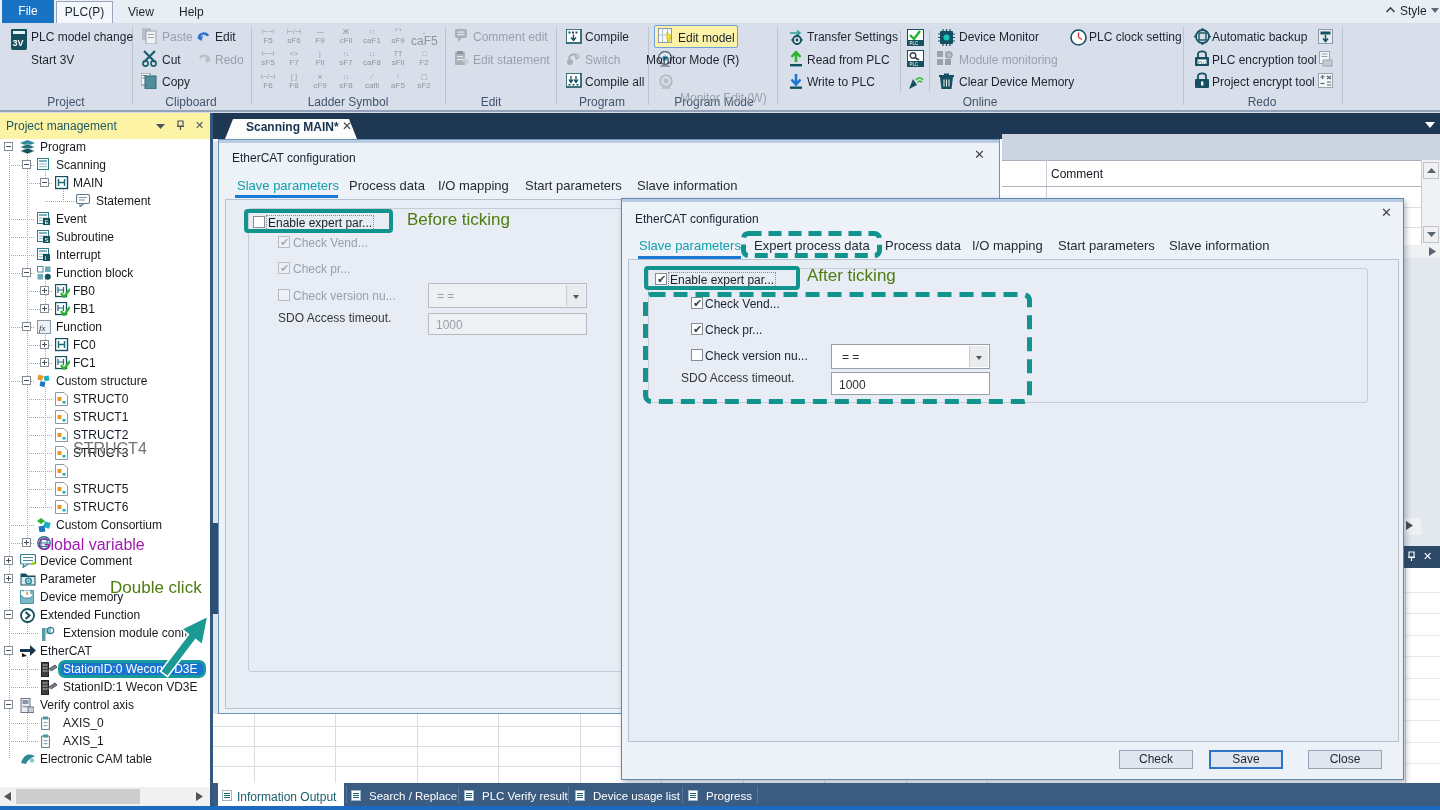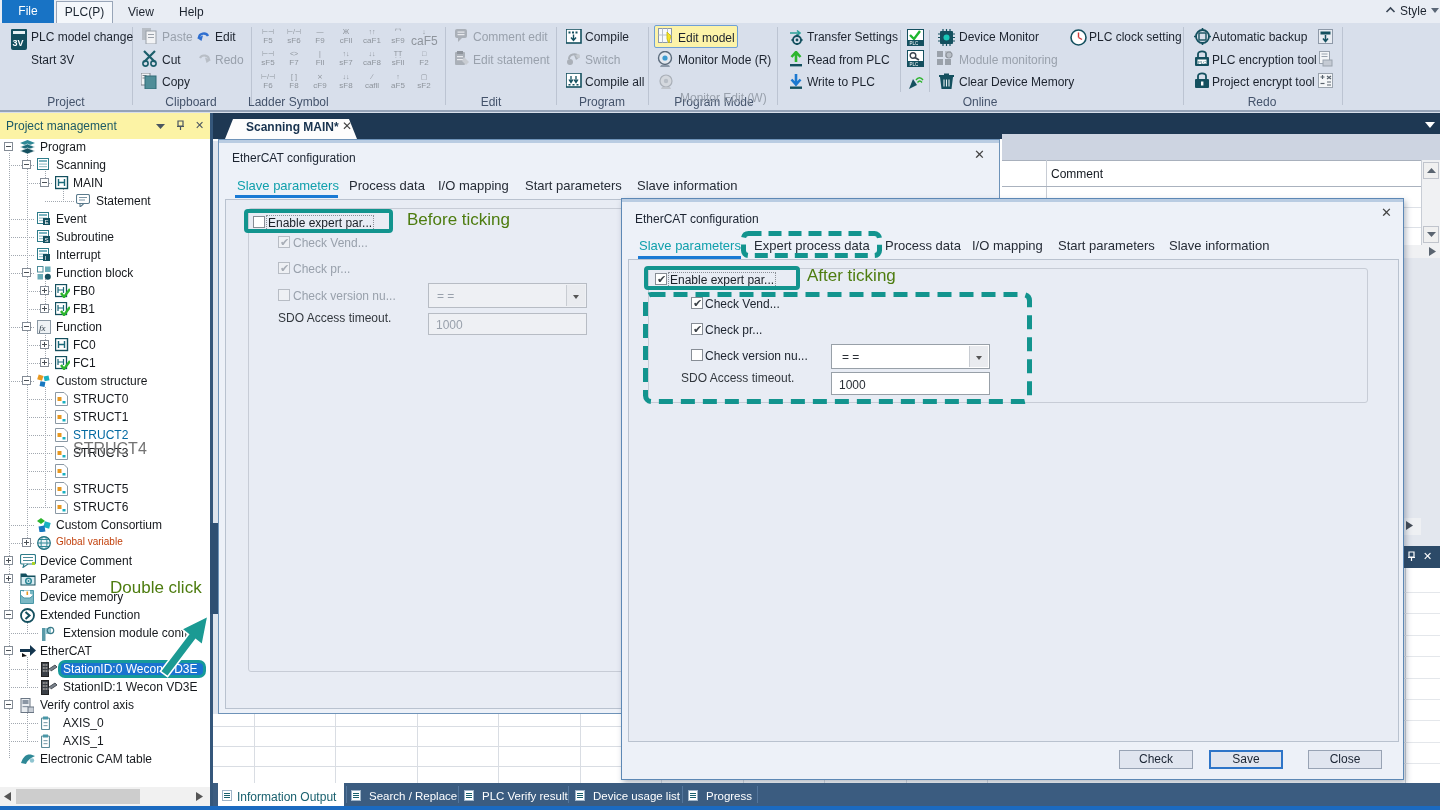--- a/index.html
+++ b/index.html
@@ -61,21 +61,21 @@
 <div class="sep" style="left:445px"></div>
 <div class="sep" style="left:556px"></div>
 <div class="sep" style="left:648px"></div>
 <div class="sep" style="left:777px"></div>
 <div class="sep" style="left:1183px"></div>
 <div class="sep" style="left:1342px"></div>
 <div class="a" style="left:900px;top:30px;width:1px;height:62px;background:#bcc4d2"></div>
 <div class="a" style="left:929px;top:30px;width:1px;height:62px;background:#bcc4d2"></div>
 <div class="a lbl" style="left:-34px;top:95px;width:200px;text-align:center">Project</div>
 <div class="a lbl" style="left:91px;top:95px;width:200px;text-align:center">Clipboard</div>
-<div class="a lbl" style="left:248px;top:95px;width:200px;text-align:left">Ladder Symbol</div>
+<div class="a lbl" style="left:248px;top:95px;width:200px;text-align:center">Ladder Symbol</div>
 <div class="a lbl" style="left:391px;top:95px;width:200px;text-align:center">Edit</div>
 <div class="a lbl" style="left:502px;top:95px;width:200px;text-align:center">Program</div>
 <div class="a lbl" style="left:614px;top:95px;width:200px;text-align:center">Program Mode</div>
 <div class="a lbl" style="left:880px;top:95px;width:200px;text-align:center">Online</div>
 <div class="a lbl" style="left:1162px;top:95px;width:200px;text-align:center">Redo</div>
 <div class="a" style="left:11px;top:29px;width:16px;height:15px">
     <svg width="16" height="15">
       <rect x="0" y="0" width="16" height="12" rx="1" fill="#14505f"></rect>
       <rect x="2" y="2" width="12" height="3" fill="#e8f2f4"></rect>
       <rect x="2" y="8" width="7" height="3.5" fill="#cfe2e6"></rect>
@@ -231,21 +231,21 @@
     </svg>
   </div>
 <div class="a t12" style="left:678px;top:31px">Edit model</div>
 <div class="a" style="left:657px;top:51px;width:17px;height:17px">
     <svg width="17" height="17">
       <circle cx="8" cy="7" r="6.5" fill="#e4e9f0" stroke="#5b6b7c" stroke-width="1.4"></circle>
       <circle cx="8" cy="7" r="2.6" fill="#3d9bd0"></circle>
       <path d="M4 14 L12 14 L13 16 L3 16 Z" fill="#8b98a8"></path>
     </svg>
   </div>
-<div class="a t12" style="left:678px;top:53px">Monitor Mode (R)</div>
+<div class="a t12" style="left:646px;top:53px">Monitor Mode (R)</div>
 <div class="a" style="left:658px;top:74px;width:17px;height:16px">
     <svg width="17" height="16">
       <circle cx="8" cy="7" r="6" fill="#d4d8de" stroke="#aab0b8" stroke-width="1.2"></circle>
       <circle cx="8" cy="7" r="2.2" fill="#b8bec6"></circle>
       <path d="M4 13 L12 13 L13 15 L3 15 Z" fill="#c0c5cc"></path>
     </svg>
   </div>
 <div class="a t12 dis" style="left:680px;top:91px">Monitor Edit (W)</div>
 <div class="a" style="left:789px;top:29px;width:15px;height:16px">
     <svg width="15" height="16">
@@ -678,21 +678,21 @@
   </div>
 <div class="a" style="left:73px;top:410px;font-size:12px;color:#16191d;white-space:nowrap;width:134px;overflow:hidden;">STRUCT1</div>
 <div class="hdot" style="left:27px;top:435px;width:26px"></div>
 <div class="ticon" style="left:55px;top:428px">
     <svg width="13" height="14">
       <path d="M0.5 0.5 L9 0.5 L12.5 4 L12.5 13.5 L0.5 13.5 Z" fill="#fff" stroke="#8a98a4"></path>
       <rect x="2.5" y="5" width="4" height="4" fill="#e89820"></rect>
       <path d="M7.5 9 L10.5 9 L10.5 11.5 L7.5 11.5 Z" fill="#18b0c0"></path>
     </svg>
   </div>
-<div class="a" style="left:73px;top:428px;font-size:12px;color:#0369a1;white-space:nowrap;width:134px;overflow:hidden;">STRUCT2</div>
+<div class="a" style="left:73px;top:428px;font-size:12px;color:#0f172a;white-space:nowrap;width:134px;overflow:hidden;">STRUCT2</div>
 <div class="hdot" style="left:27px;top:453px;width:26px"></div>
 <div class="ticon" style="left:55px;top:446px">
     <svg width="13" height="14">
       <path d="M0.5 0.5 L9 0.5 L12.5 4 L12.5 13.5 L0.5 13.5 Z" fill="#fff" stroke="#8a98a4"></path>
       <rect x="2.5" y="5" width="4" height="4" fill="#e89820"></rect>
       <path d="M7.5 9 L10.5 9 L10.5 11.5 L7.5 11.5 Z" fill="#18b0c0"></path>
     </svg>
   </div>
 <div class="a" style="left:73px;top:446px;font-size:12px;color:#16191d;white-space:nowrap;width:134px;overflow:hidden;">STRUCT3</div>
 <div class="hdot" style="left:27px;top:471px;width:26px"></div>
@@ -736,21 +736,21 @@
     <i class="h"></i>
     <i class="v"></i>
   </div>
 <div class="ticon" style="left:37px;top:536px">
     <svg width="14" height="14">
       <circle cx="7" cy="7" r="6.3" fill="#eaf4f8" stroke="#1b6a7a" stroke-width="1.2"></circle>
       <ellipse cx="7" cy="7" rx="3" ry="6.3" fill="none" stroke="#2e8896" stroke-width="1"></ellipse>
       <path d="M0.7 7 L13.3 7 M1.5 3.5 L12.5 3.5 M1.5 10.5 L12.5 10.5" stroke="#2e8896" stroke-width="1"></path>
     </svg>
   </div>
-<div class="a" style="left:56px;top:536px;font-size:10px;color:#c2410c;white-space:nowrap;width:151px;overflow:hidden;">Global variable</div>
+<div class="a" style="left:38px;top:536px;font-size:16px;color:#a21caf;white-space:nowrap;width:151px;overflow:hidden;">Global variable</div>
 <div class="exp p" style="left:4px;top:556px">
     <i class="h"></i>
     <i class="v"></i>
   </div>
 <div class="ticon" style="left:20px;top:554px">
     <svg width="16" height="14">
       <rect x="0.5" y="0.5" width="15" height="9.5" rx="1.5" fill="#fff" stroke="#2e7c8a" stroke-width="1.2"></rect>
       <path d="M4 10 L3 13.5 L8 10" fill="#fff" stroke="#2e7c8a" stroke-width="1.1"></path>
       <path d="M3 3.5 L13 3.5 M3 6.5 L13 6.5" stroke="#4a8a98" stroke-width="1.2"></path>
       <rect x="12" y="8" width="3" height="3" fill="#aad428"></rect>

